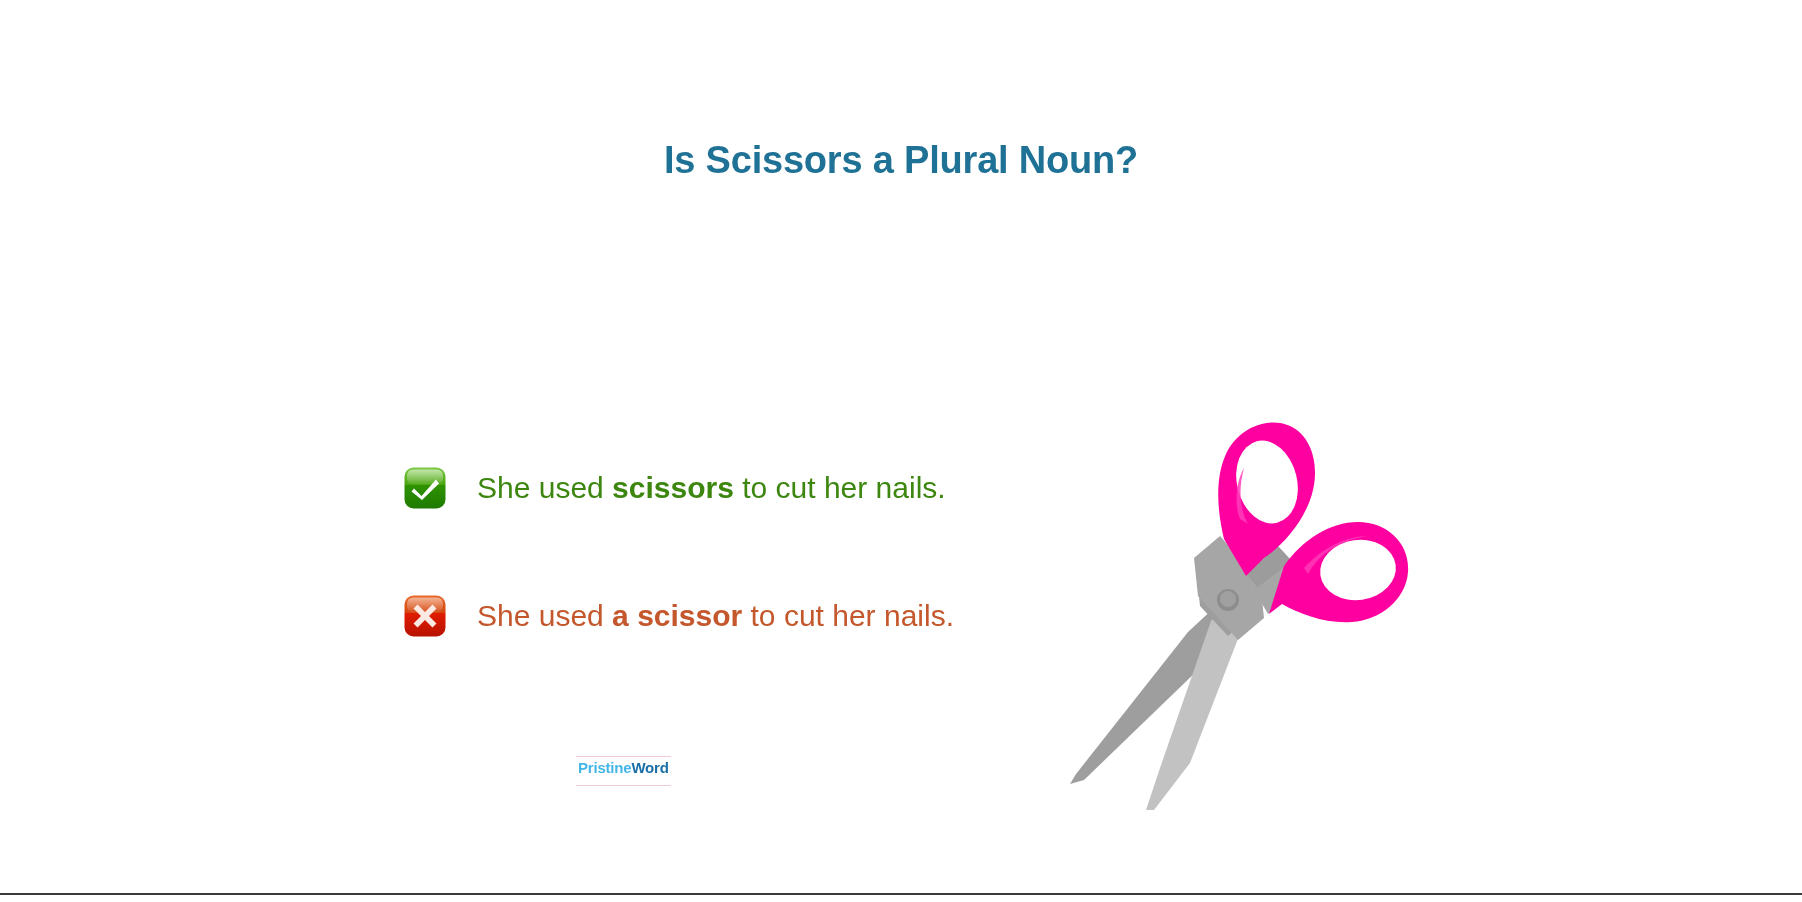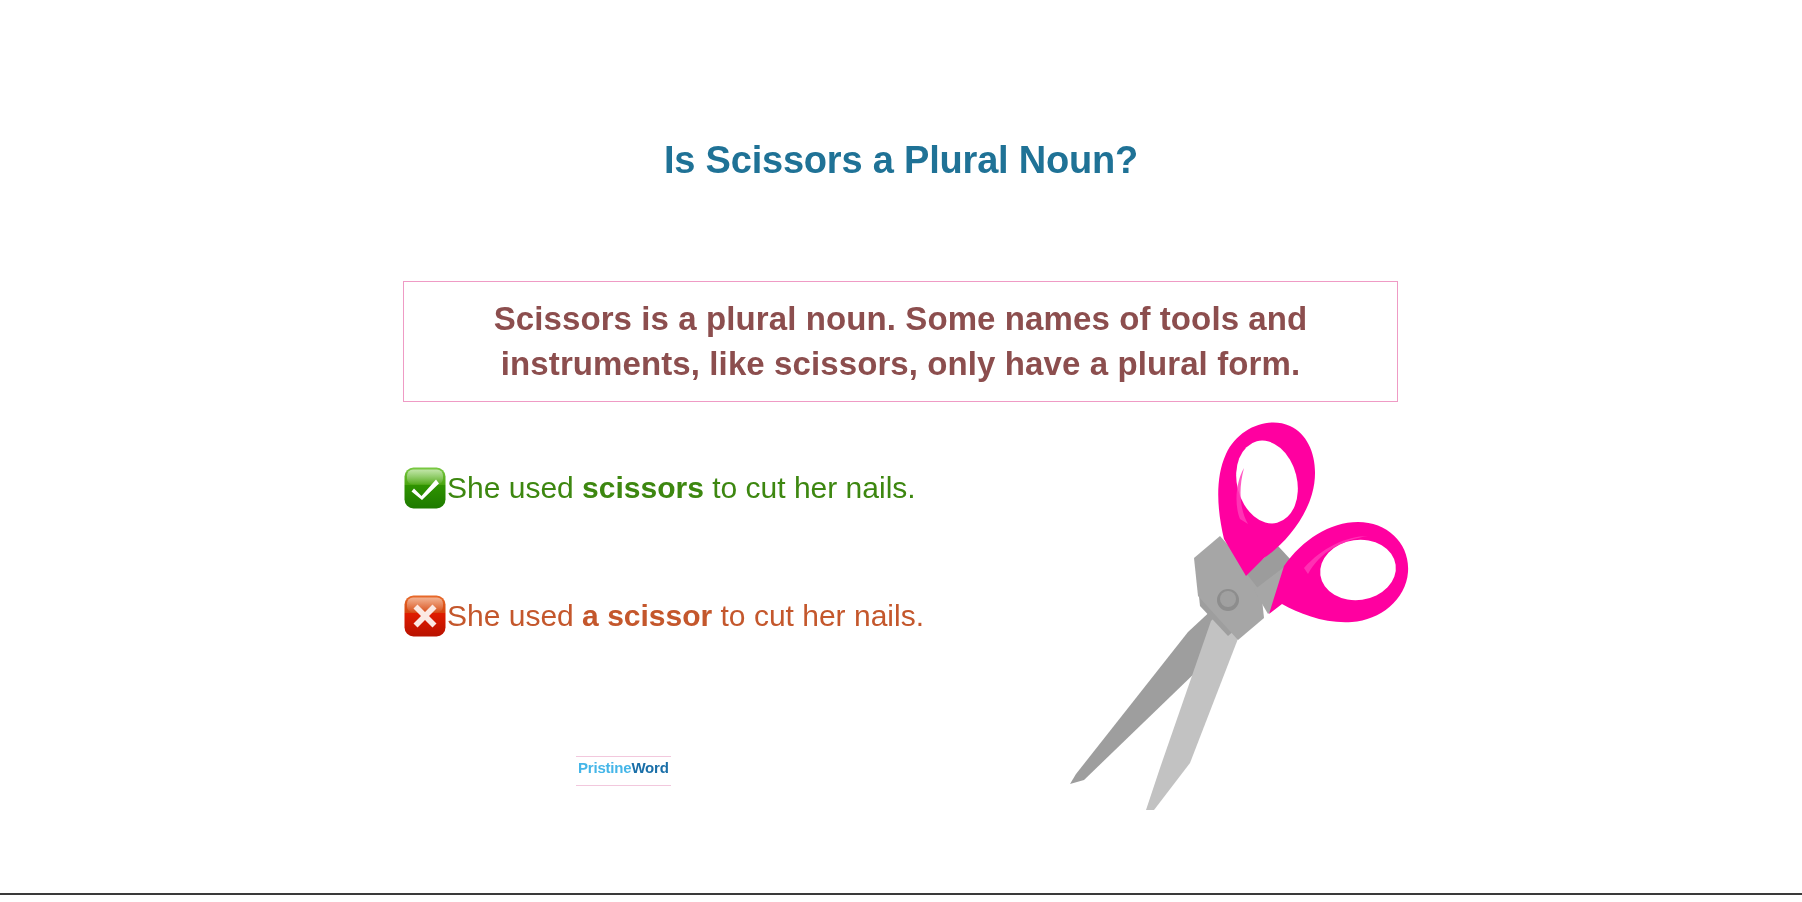--- a/index.html
+++ b/index.html
@@ -65,21 +65,21 @@
     letter-spacing: 0.1px;
     padding: 0 24px;
   }
 
   
   .example-row {
     position: absolute;
     left: 403px;
     display: flex;
     align-items: center;
-    gap: 0;
+    gap: 30px;
     justify-content: center;
   }
   .example-row.correct { top: 466px; }
   .example-row.incorrect { top: 594px; }
 
   .ex-text {
     font-size: 30px;
     line-height: 1.2;
     white-space: nowrap;
     font-family: "Liberation Sans", sans-serif;
@@ -136,23 +136,20 @@
     background: #3a3a3a;
   }
 </style>
 </head>
 <body>
 
 <div class="slide">
 
   <div class="title">Is Scissors a Plural Noun?</div>
 
-  <div class="def-box">
-    <div class="def-text">Scissors is a plural noun. Some names of tools and instruments, like scissors, only have a plural form.</div>
-  </div>
 
   <div class="example-row correct">
     <span class="badge">
       <svg viewBox="0 0 44 44" xmlns="http://www.w3.org/2000/svg">
         <defs>
           <linearGradient id="gchk" x1="0" y1="0" x2="0" y2="1">
             <stop offset="0%" stop-color="#7ac943"></stop>
             <stop offset="42%" stop-color="#4aa510"></stop>
             <stop offset="43%" stop-color="#2f9300"></stop>
             <stop offset="100%" stop-color="#1d7a00"></stop>

